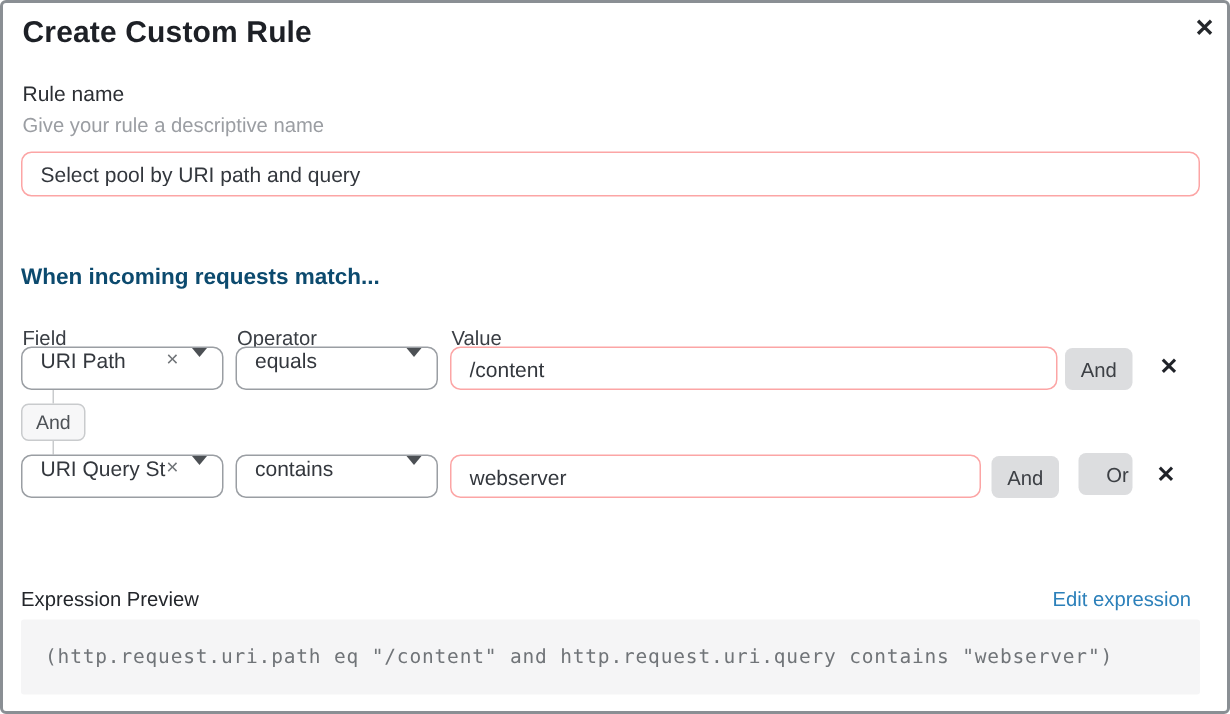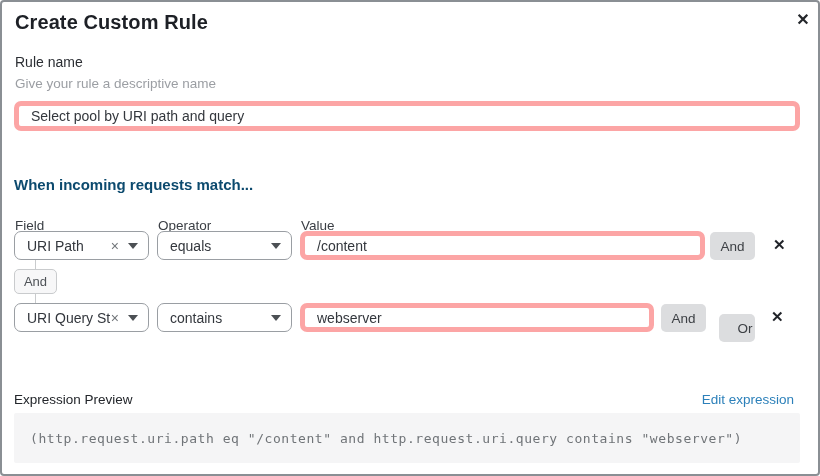--- a/index.html
+++ b/index.html
@@ -30,39 +30,39 @@
     display: flex; align-items: center; justify-content: center;
     font-size: 16px; font-weight: 700; color: #24272b;
     cursor: pointer; background: transparent; border: none;
   }
 
   .field-label { font-size: 14px; color: #2b2e33; }
   .helper { font-size: 13.5px; color: #9b9ea3; }
 
   .text-input {
     background: #fff;
-    border: 5px solid #fca5a5;
+    border: 1px solid #fca5a5;
     border-radius: 7px;
     font-size: 14px; color: #33373d;
     padding: 0 12px;
     font-family: "Liberation Sans", sans-serif;
     outline: none;
     display: block;
   }
 
   .section-heading {
     font-size: 15px; font-weight: 700; color: #0c4a6e;
   }
   .col-label { font-size: 13.5px; color: #3a3e44; margin-top: 10px; }
 
   .dropdown {
     background: #fff;
     border: 1px solid #9a9ea3;
     border-radius: 7px;
-    display: flex; align-items: center;
+    display: flex; 
     padding: 0 10px 0 12px;
     cursor: pointer;
     height: 29px;
   }
   .dropdown .dd-text {
     font-size: 14px; color: #33373d;
     flex: 1 1 auto;
     white-space: nowrap; overflow: hidden;
   }
   .dd-clear {
@@ -158,21 +158,21 @@
     <span class="dd-text">URI Query St...</span>
     <span class="dd-clear">×</span>
     <span class="caret"></span>
   </div>
   <div class="abs dropdown" style="left:155px; top:301px; width:135px;">
     <span class="dd-text">contains</span>
     <span class="caret"></span>
   </div>
   <input class="abs text-input" style="left: 298px; top: 301px; width: 354px; height: 29px;" type="text" value="webserver">
   <button class="abs conn-btn" style="left:659px; top:302px; width:45px;">And</button>
-  <button class="abs conn-btn" style="left:717px; top:312px; width:36px;padding-left:16px;">Or</button>
+  <button class="abs conn-btn" style="left:717px; top:300px; width:36px;padding-left:16px;">Or</button>
   <button class="abs row-delete" style="left:769px; top:307px;">✕</button>
 
   <div class="abs expr-label" style="left:12px; top:390px;">Expression Preview</div>
   <a class="abs edit-link" style="top:390px; right:24px;">Edit expression</a>
   <div class="abs code-box" style="left:12px; top:411px; width:786px; height:50px;">
     <span class="code-text">(http.request.uri.path eq "/content" and http.request.uri.query contains "webserver")</span>
   </div>
 
 </div>
 

